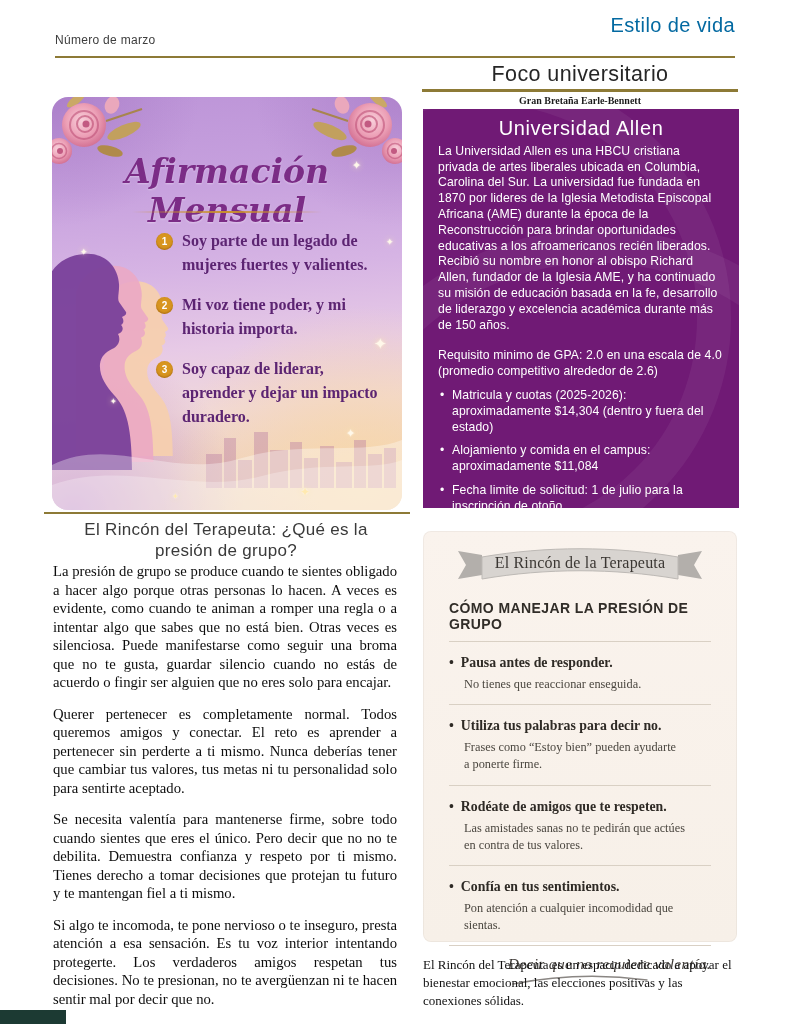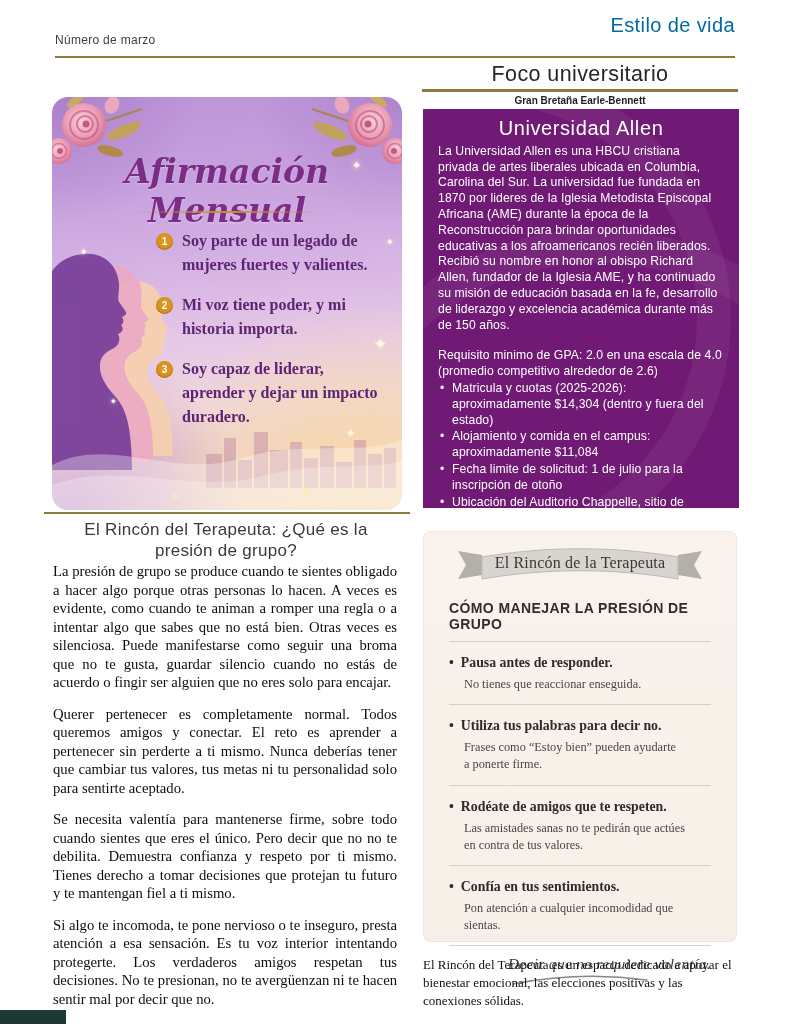--- a/index.html
+++ b/index.html
@@ -13,38 +13,38 @@
   
   .hdr-left  { position:absolute; left:55px; top:33px; font-size:12px; letter-spacing:.3px; color:#3d3d3d; }
   .hdr-right { position:absolute; right:56px; top:14px; font-size:20px; letter-spacing:.4px; color:#0369a1; }
   .top-rule  { position:absolute; left:55px; right:56px; top:56px; height:2px; background:#8d7a36; }
 
   
   .focus-title { position:absolute; left:422px; width:316px; top:62px; text-align:center;
                  font-size:21.5px; letter-spacing:.4px; color:#262626; }
   .focus-rule  { position:absolute; left:422px; width:316px; top:89px; height:2.5px; background:#8d7a36; }
   .focus-byline{ position:absolute; left:422px; width:316px; top:95px; text-align:center;
-                 font-family:Liberation Sans, sans-serif; font-weight:bold; font-size:10px; color:#1c1c1c; }
+                 font-family:Liberation Serif, serif; font-weight:bold; font-size:10px; color:#1c1c1c; }
 
   
   .infobox {
     position:absolute; left:423px; top:109px; width:316px; height:399px;
     background:#701a75; color:#ffffff; padding:10px 15px 10px;
     font-size:12.2px; line-height:15.8px; letter-spacing:.1px; overflow:hidden;
   }
   .infobox::before, .infobox::after {
     content:''; position:absolute; border-radius:50%; border:34px solid rgba(255,255,255,.055); pointer-events:none;
   }
   .infobox::before { width:430px; height:430px; left:-190px; top:-40px; }
   .infobox::after  { width:520px; height:520px; left:-120px; top:120px; }
   .infobox h2 { font-size:20px; font-weight:normal; letter-spacing:.6px; text-align:center; margin:2px 0 7px; position:relative; }
   .infobox p  { position:relative; margin:0; }
   .info-gpa   { position:relative; margin-top:15px; }
   .info-bullets { position:relative; list-style:none; margin-top:1px; }
-  .info-bullets li { position:relative; padding-left:14px; margin-top:1px; }
+  .info-bullets li { position:relative; padding-left:14px; margin-top:8px; }
   .info-bullets li::before { content:'•'; position:absolute; left:2px; top:0; }
 
   
   .aff-card {
     position:absolute; left:52px; top:97px; width:350px; height:413px; border-radius:16px; overflow:hidden;
     background:
       radial-gradient(60% 45% at 0% 0%,   rgba(146,95,180,.40), rgba(146,95,180,0) 70%),
       radial-gradient(60% 45% at 100% 0%, rgba(146,95,180,.35), rgba(146,95,180,0) 70%),
       radial-gradient(95% 75% at 88% 94%, rgba(248,216,168,.95), rgba(248,216,168,0) 58%),
       radial-gradient(80% 65% at 6% 100%, rgba(188,134,202,.85), rgba(188,134,202,0) 62%),

